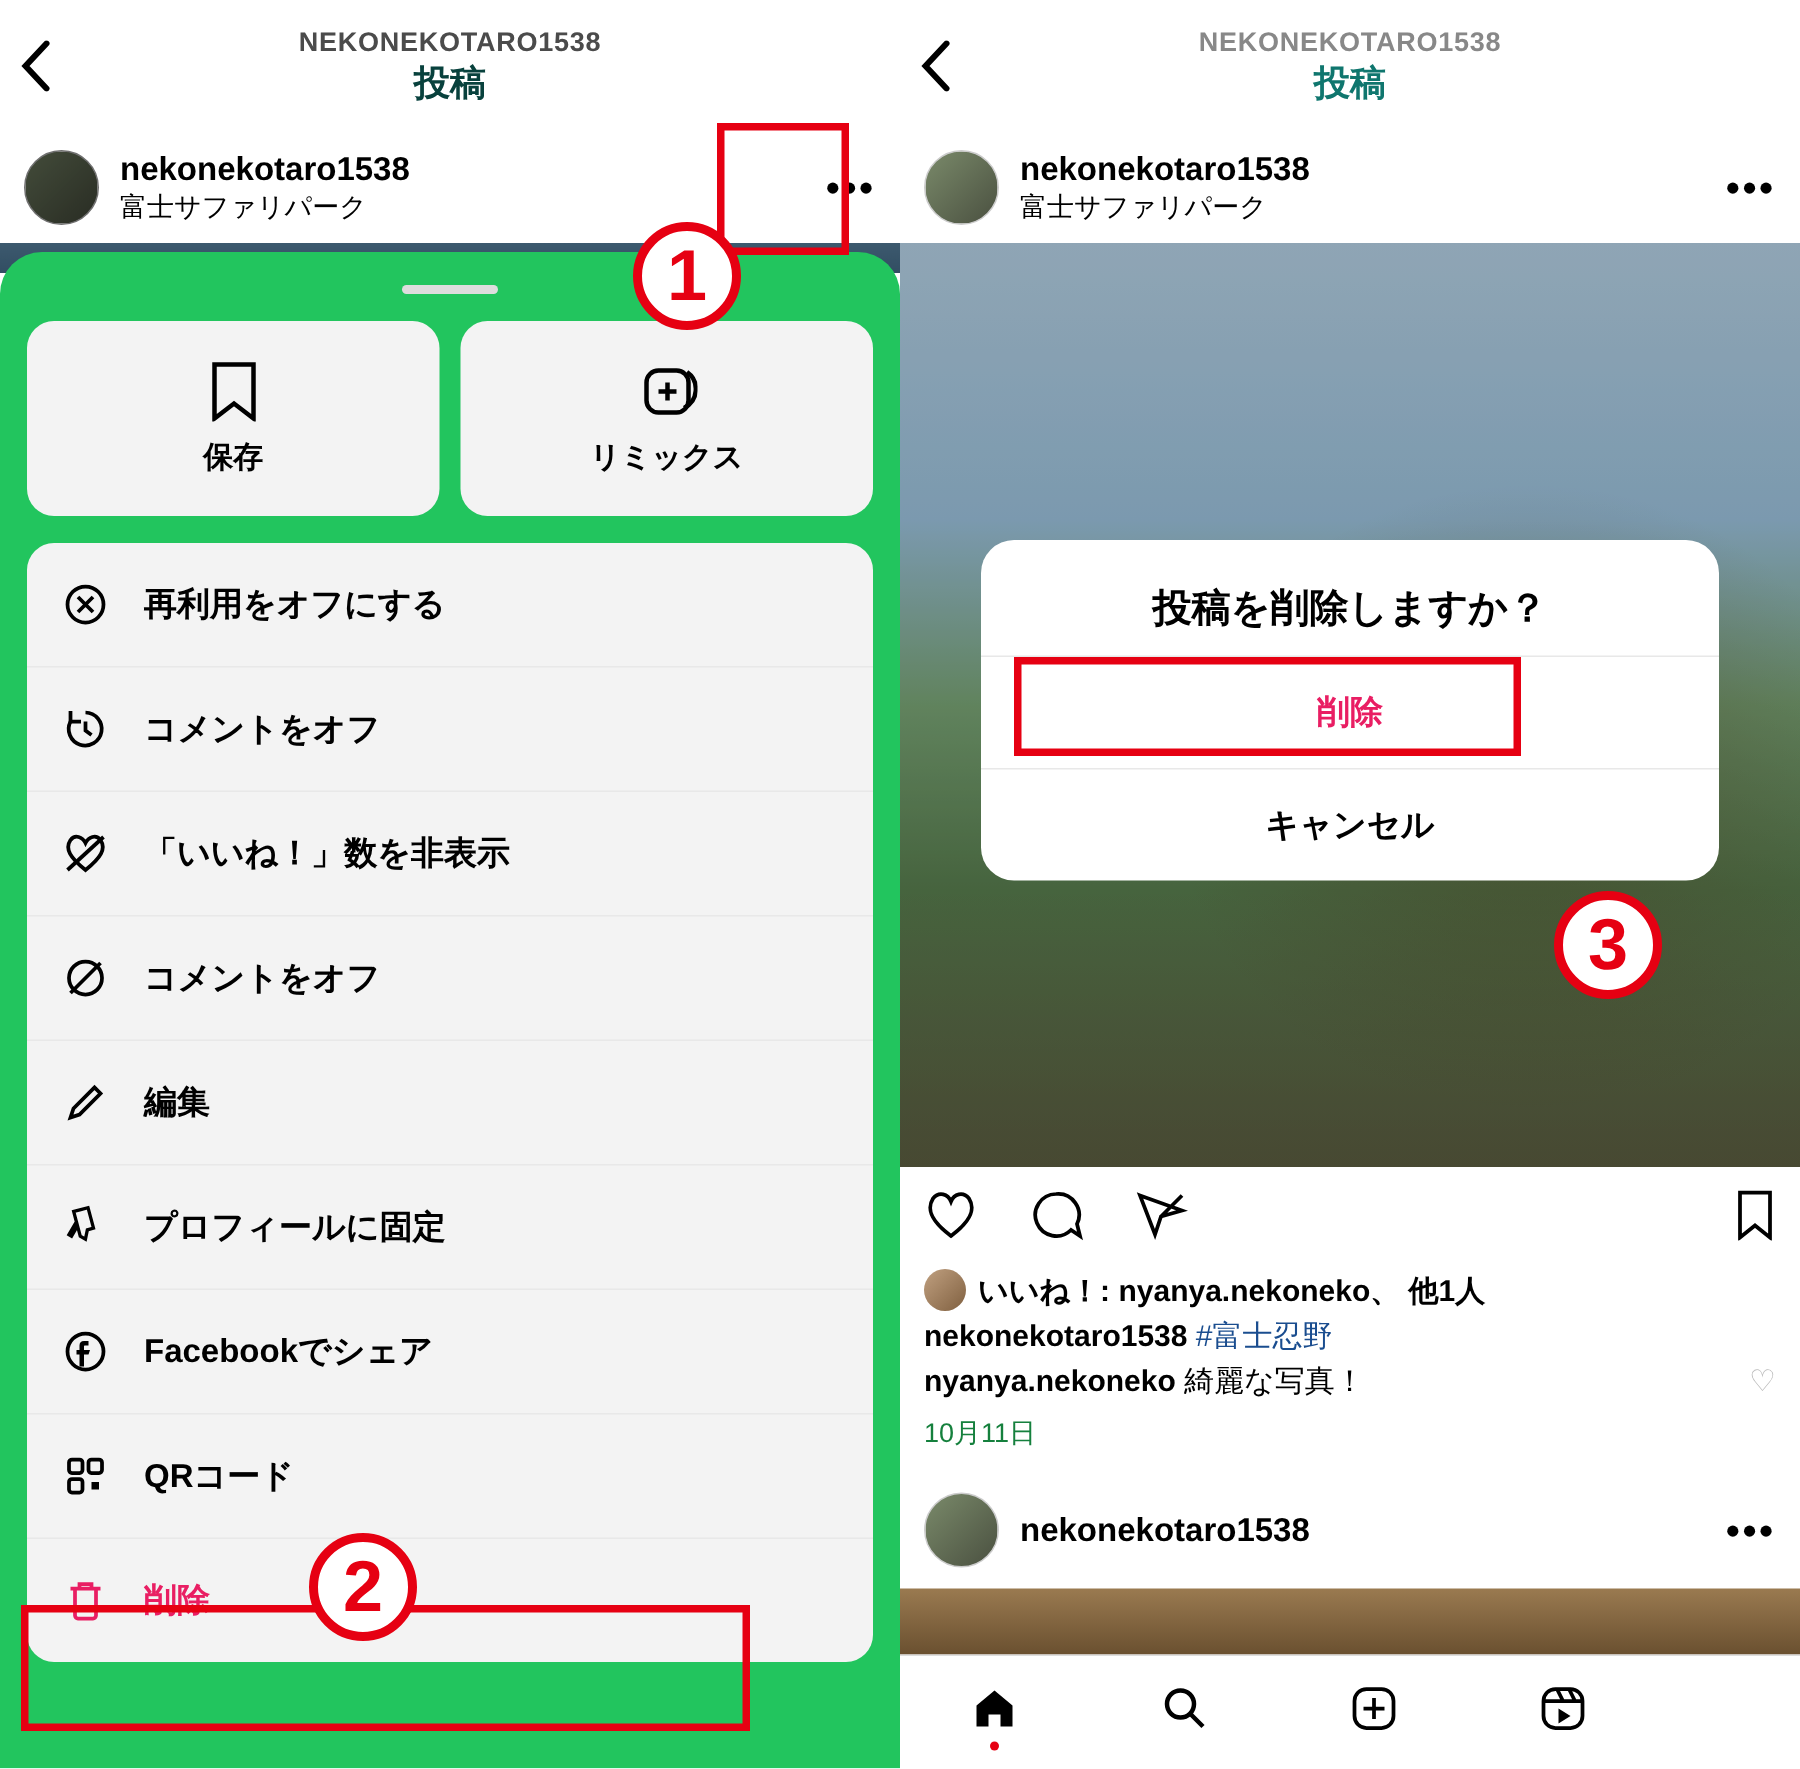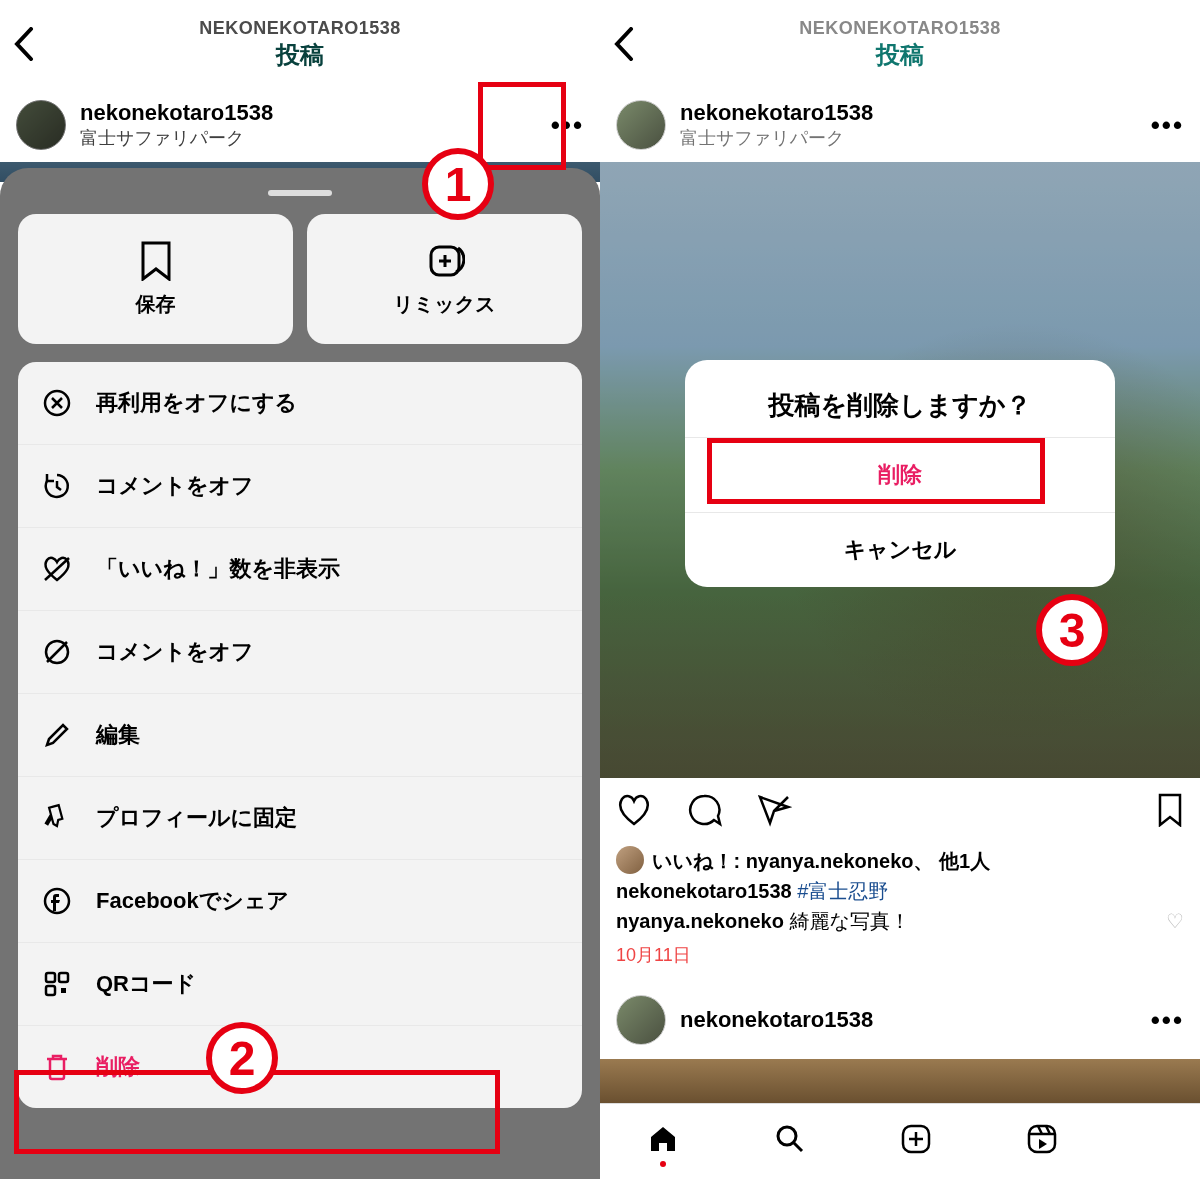--- a/index.html
+++ b/index.html
@@ -10,35 +10,35 @@
 .left { position: relative; }
 .left .topbar, .left .post-header, .left .img-slice { filter: brightness(.55); }
 .topbar { position: relative; height: 88px; display: flex; align-items: center; justify-content: center; }
 .back-btn { position: absolute; left: 14px; top: 50%; transform: translateY(-50%); font-size: 34px; color:#000; }
 .topbar .stack { text-align: center; }
 .topbar .user { font-size: 18px; font-weight: 600; color:#888; letter-spacing: .5px; }
 .topbar .title { font-size: 24px; font-weight: 700; color:#0f766e; }
 .post-header { display:flex; align-items:center; padding: 8px 16px; height: 74px; }
 .avatar { width: 50px; height: 50px; border-radius: 50%; background: linear-gradient(135deg,#7a8a6a,#4a5040); margin-right: 14px; border: 1px solid #ccc; }
 .ph-text .un { font-size: 22px; font-weight: 700; }
-.ph-text .loc { font-size: 18px; color:#737373;font-family:Liberation Mono, monospace; }
+.ph-text .loc { font-size: 18px; color:#000000;font-family:Liberation Mono, monospace; }
 .more-btn { margin-left:auto; font-size: 26px; letter-spacing: 2px; color:#000; font-weight:700; }
 .img-slice { height: 20px; background: linear-gradient(#6ea3c9,#5a8db3); }
 
 
 .hl { position:absolute; border: 5px solid #e60012; z-index: 50; }
 .badge { position:absolute; width:72px; height:72px; border:6px solid #e60012; border-radius:50%; background:#fff; display:flex; align-items:center; justify-content:center; font-size:48px; font-weight:800; color:#e60012; z-index:60; font-family: Arial, sans-serif; }
 
 .hl1 { top: 82px; left: 478px; width: 88px; height: 88px; }
 .badge1 { top: 148px; left: 422px; }
 .hl2 { top: 1070px; left: 14px; width: 486px; height: 84px; }
 .badge2 { top: 1022px; left: 206px; }
 
 
-.sheet { position:absolute; left:0; right:0; bottom:0; top: 168px; background:#737373; border-radius: 28px 28px 0 0; z-index:30; padding: 18px 18px 0; }
+.sheet { position:absolute; left:0; right:0; bottom:0; top: 168px; background:#22c55e; border-radius: 28px 28px 0 0; z-index:30; padding: 18px 18px 0; }
 .grab { width:64px; height:6px; background:#ddd; border-radius:3px; margin: 4px auto 18px; }
 .top-row { display:flex; gap:14px; margin-bottom:18px; }
 .top-btn { flex:1; background:#f3f3f3; border-radius:18px; height:130px; display:flex; flex-direction:column; align-items:center; justify-content:center; gap:10px; }
 .top-btn .icon { font-size:36px; }
 .top-btn .lbl { font-size:20px; font-weight:600; }
 .menu { background:#f3f3f3; border-radius:18px; overflow:hidden; }
 .menu-item { display:flex; align-items:center; gap:22px; padding: 26px 22px; font-size:22px; font-weight:700; border-bottom:1px solid #e8e8e8; }
 .menu-item:last-child { border-bottom:none; }
 .menu-item.danger { color:#e91e63; }
 .menu-item .mi-icon { width:34px; display:flex; justify-content:center; font-size:28px; }
@@ -49,32 +49,32 @@
 .photo { height: 616px; background: linear-gradient(to bottom, #b8d4e8 0%, #9ec5e0 30%, #7ca878 50%, #5a8050 70%, #6a7050 100%); position:relative; }
 .photo::after { content:""; position:absolute; inset:0; background: radial-gradient(ellipse at 70% 60%, rgba(90,70,40,.4), transparent 40%), linear-gradient(to top, rgba(60,50,30,.3), transparent 30%); }
 .actions { display:flex; align-items:center; padding: 14px 16px; gap: 34px; font-size:34px; }
 .actions .spacer { flex:1; }
 .meta { padding: 4px 16px; font-size:20px; line-height:1.5; }
 .likes { display:flex; gap:8px; }
 .like-av { width:28px; height:28px; border-radius:50%; background:linear-gradient(135deg,#c0a080,#806040); display:inline-block; }
 .caption .hashtag { color:#1a4d8f; }
 .comment-row { display:flex; align-items:center;gap:40px; }
 .comment-row .heart-sm { margin-left:auto; font-size:20px; color:#bbb; }
-.date { color:#ef4444; font-size:18px; margin-top:6px; }
+.date { color:#15803d; font-size:18px; margin-top:6px; }
 .next-post { display:flex; align-items:center; padding: 14px 16px; margin-top: 8px; }
 .bottom-strip { height: 44px; background: linear-gradient(#9a7a50,#6a5030); }
 .tabbar { height: 70px; display:flex; align-items:center; justify-content:space-around; border-top:1px solid #ddd; font-size:32px; }
 .tabbar .home { position:relative; }
 .tabbar .home::after { content:""; position:absolute; bottom:-12px; left:50%; transform:translateX(-50%); width:6px; height:6px; border-radius:50%; background:#e60012; }
 .tab-avatar { width:34px; height:34px; border-radius:50%; background:linear-gradient(135deg,#7a8a6a,#4a5040); }
 
 
 .overlay { position:absolute; inset:0; background:rgba(0,0,0,.22); z-index:40; }
 .overlay-clip { position:absolute; top:162px; left:0; right:0; height:616px; }
-.dialog { position:absolute; top:360px; left:50%; transform:translateX(-50%); width:430px; background:#fff; border-radius:22px; z-index:50; text-align:center; overflow:hidden; }
+.dialog { position:absolute; top:360px; left:50%; transform:translateX(-50%); width:492px; background:#fff; border-radius:22px; z-index:50; text-align:center; overflow:hidden; }
 .dialog .dt { font-size:26px; font-weight:800; padding: 28px 20px 14px; }
 .dialog .dm { font-size:18px; color:#888; padding: 0 22px 22px; line-height:1.55; text-align:left; }
 .dialog .db { padding: 22px 0; border-top:1px solid #e8e8e8; font-size:22px; font-weight:700; }
 .dialog .db.danger { color:#e91e63; }
 .hl3 { top: 0px; left: 22px; width: 338px; height: 66px; }
 .dialog .db.danger { position:relative; }
 .badge3 { top: 594px; right: 92px; }
 
 svg { display:block; }
 </style>

